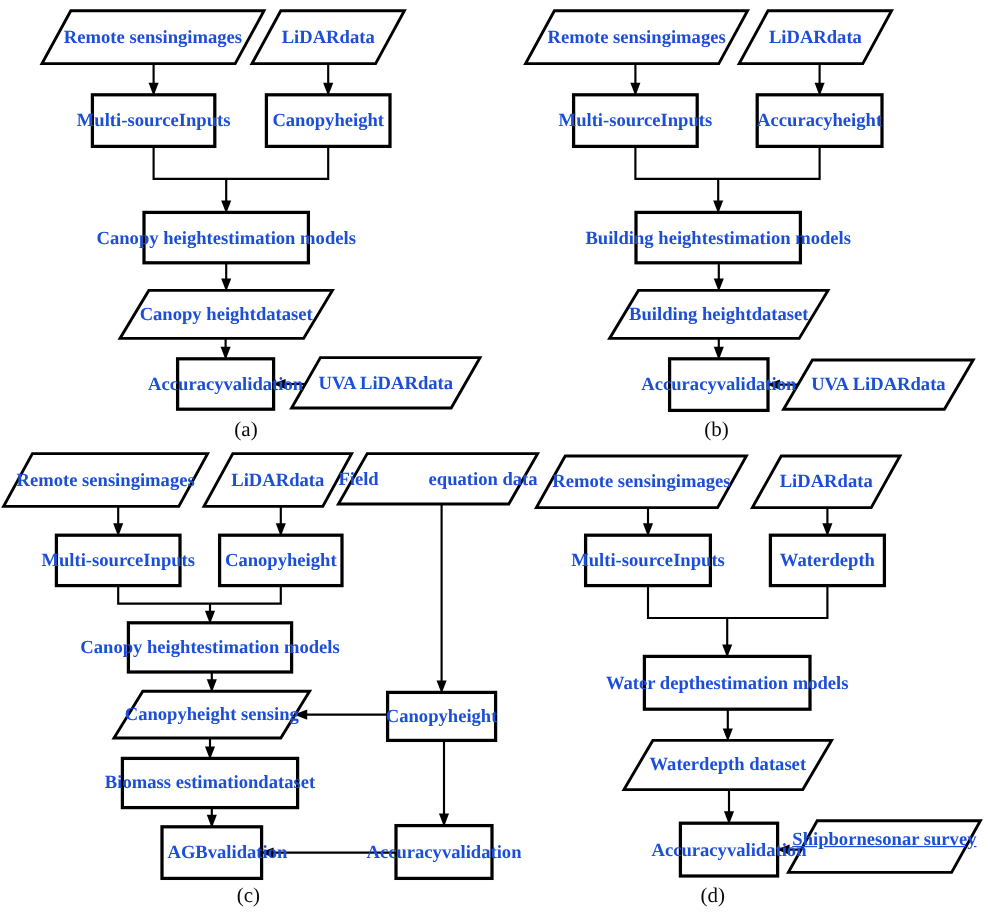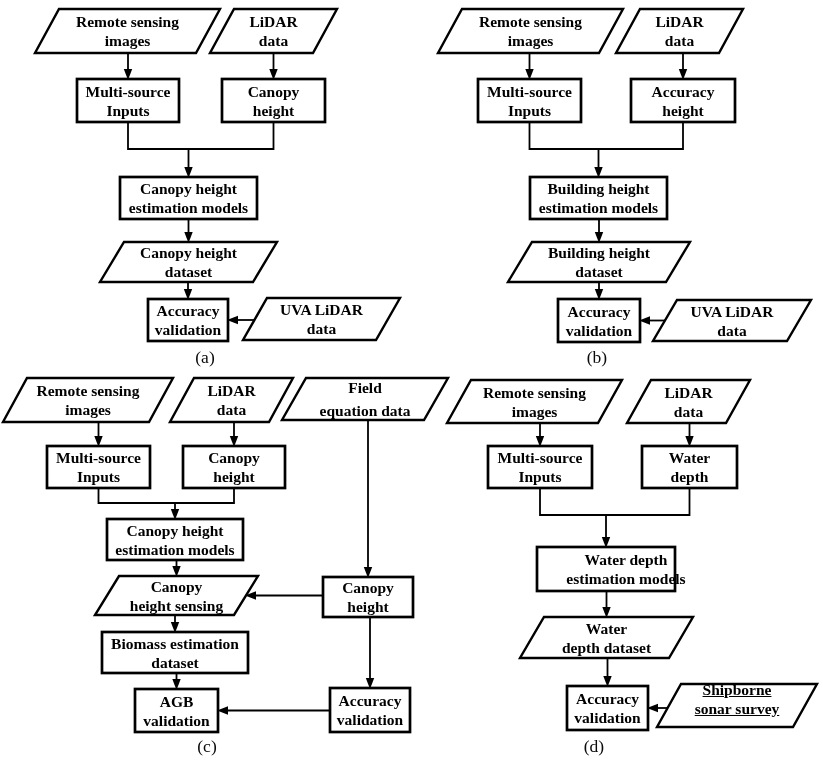--- a/index.html
+++ b/index.html
@@ -1,17 +1,17 @@
 <!DOCTYPE html>
 <html><head>
 <meta charset="utf-8">
 <style>
   html,body{margin:0;padding:0;background:#ffffff;}
   #stage{position:relative;width:823px;height:760px;font-family:"Liberation Serif",serif;overflow:hidden;background:#fff;}
-  .node-text{position:absolute;display:flex;flex-direction:column;justify-content:center;align-items:center;text-align:center;font-weight:bold;font-size:15.5px;line-height:19px;color:#000000;}
+  .node-text{position:absolute;display:flex;flex-direction:row;justify-content:center;align-items:center;text-align:center;font-weight:bold;font-size:15.5px;line-height:19px;color:#1d4ed8;}
   .node-text span{display:block;white-space:nowrap;}
   .panel-label{position:absolute;transform:translateX(-50%);font-size:17.5px;color:#0a0a0a;}
   #diagram-svg{position:absolute;left:0;top:0;}
   .shape{fill:#ffffff;stroke:#000000;}
   .shape-rect{stroke-width:2.7;}
   .shape-para{stroke-width:2.4;}
   .edge{stroke:#000000;stroke-width:1.8;fill:none;}
   .arrowhead{fill:#000000;stroke:none;}
 </style>
 </head>
@@ -204,21 +204,21 @@
       <span>height sensing</span>
     </div>
     <div class="node-text" style="left: 323px; top: 577px; width: 90px; height: 40px;">
       <span>Canopy</span>
       <span>height</span>
     </div>
     <div class="node-text" style="left: 102px; top: 632px; width: 146px; height: 41px; text-align: center;">
       <span>Biomass estimation</span>
       <span>dataset</span>
     </div>
-    <div class="node-text" style="left: 135px; top: 689px; width: 83px; height: 43px;">
+    <div class="node-text" style="left: 135px; top: 689px; width: 83px; height: 43px; padding-left: 13px;">
       <span>AGB</span>
       <span>validation</span>
     </div>
     <div class="node-text" style="left: 330px; top: 688px; width: 80px; height: 44px;">
       <span>Accuracy</span>
       <span>validation</span>
     </div>
     <div class="node-text" style="left: 447px; top: 380px; width: 175px; height: 43px;">
       <span>Remote sensing</span>
       <span>images</span>
@@ -228,21 +228,21 @@
       <span>data</span>
     </div>
     <div class="node-text" style="left: 488px; top: 446px; width: 104px; height: 42px;">
       <span>Multi-source</span>
       <span>Inputs</span>
     </div>
     <div class="node-text" style="left: 642px; top: 446px; width: 95px; height: 42px;">
       <span>Water</span>
       <span>depth</span>
     </div>
-    <div class="node-text" style="left: 537px; top: 547px; width: 138px; height: 44px; margin-left: 20px;">
+    <div class="node-text" style="left: 537px; top: 547px; width: 138px; height: 44px;">
       <span>Water depth</span>
       <span>estimation models</span>
     </div>
     <div class="node-text" style="left: 520px; top: 617px; width: 173px; height: 41px;">
       <span>Water</span>
       <span>depth dataset</span>
     </div>
     <div class="node-text" style="left: 567px; top: 686px; width: 81px; height: 44px;">
       <span>Accuracy</span>
       <span>validation</span>

